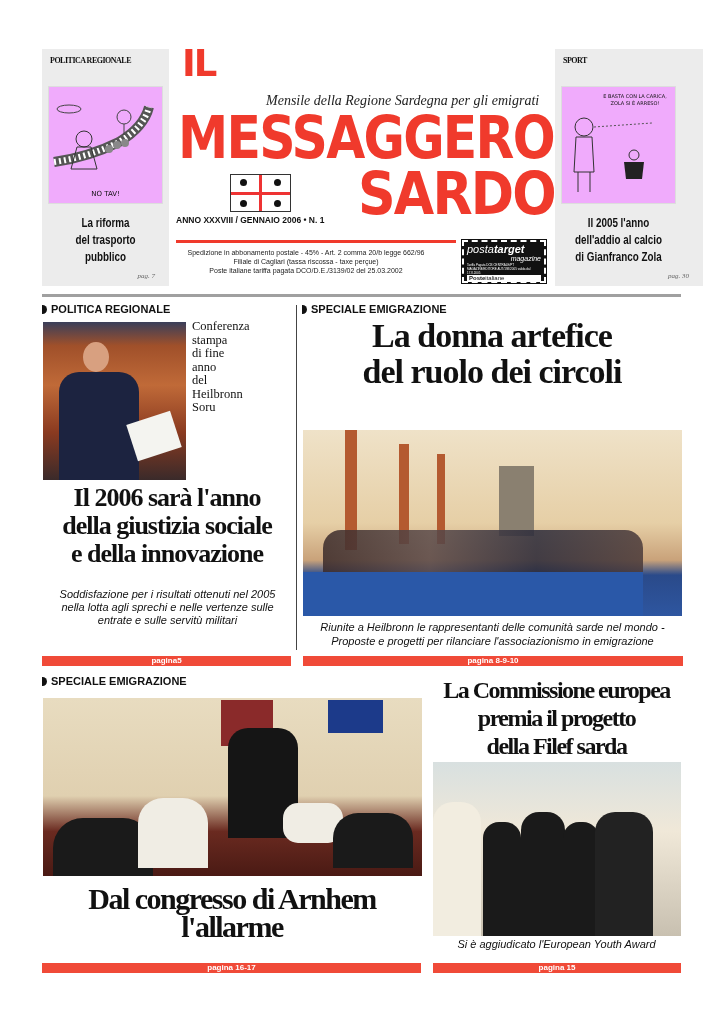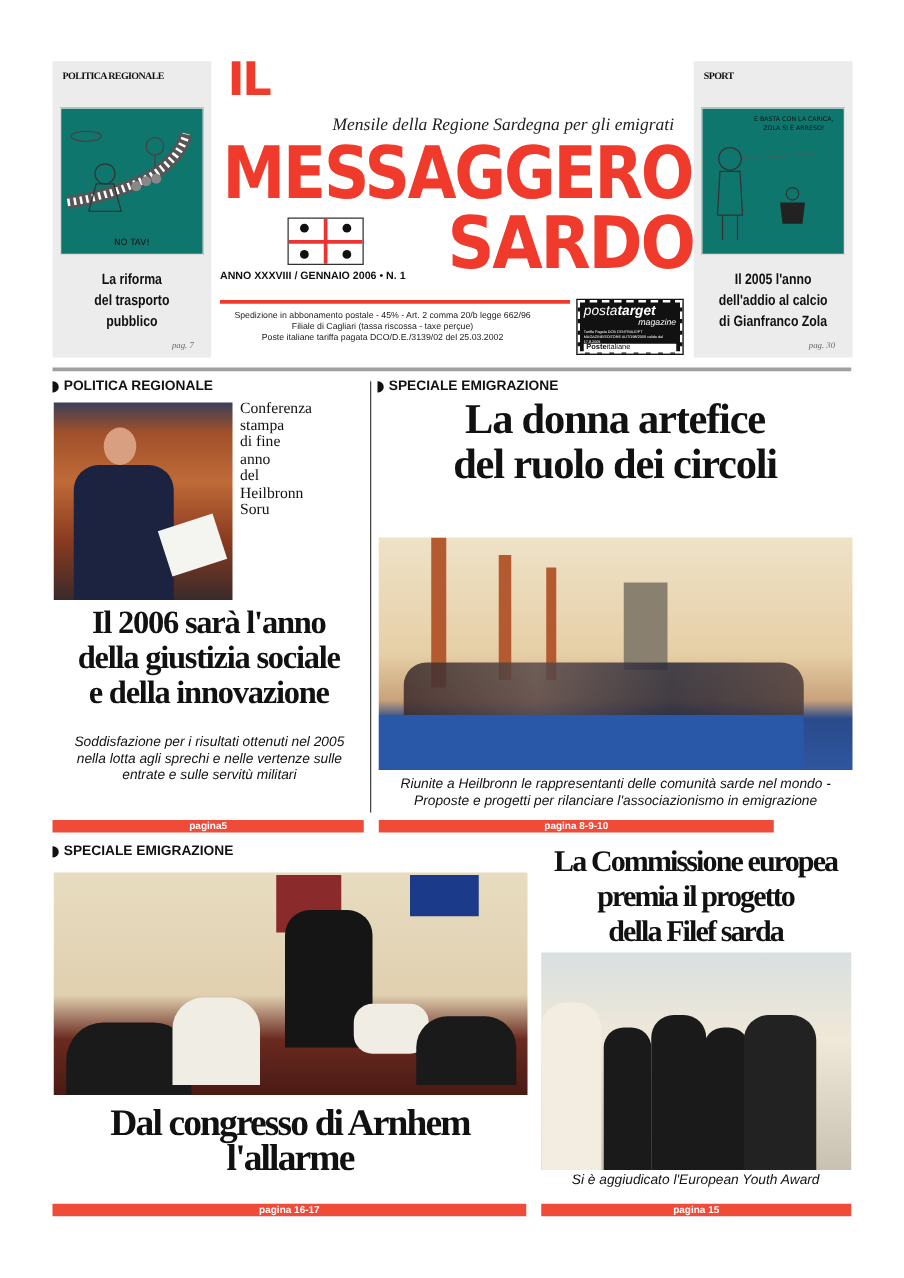--- a/index.html
+++ b/index.html
@@ -1,20 +1,20 @@
 <!DOCTYPE html>
 <html><head>
 <meta charset="utf-8">
 <style>
   html,body{margin:0;padding:0;background:#fff;}
   body{width:723px;height:1022px;position:relative;overflow:hidden;font-family:"Liberation Sans",sans-serif;color:#111;}
   .abs{position:absolute;}
   .side-box{background:#ececec;}
   .side-label{font-family:"Liberation Serif",serif;font-size:8px;font-weight:bold;letter-spacing:-0.5px;}
-  .cartoon{background:#0f766e;border:1px solid #ddd;}
+  .cartoon{background:#f0abfc;border:1px solid #ddd;}
   .side-title{font-family:"Liberation Sans",sans-serif;font-weight:bold;font-size:12px;text-align:center;line-height:17px;transform:scaleX(0.82);transform-origin:center top;}
   .pag{font-family:"Liberation Serif",serif;font-style:italic;font-size:7px;color:#666;text-align:right;}
   .masthead{font-family:"DejaVu Sans",sans-serif;font-weight:bold;color:#f03a2c;letter-spacing:-2px;line-height:1;}
   .section-label{font-family:"Liberation Sans",sans-serif;font-weight:bold;font-size:11px;display:flex;align-items:center;gap:4px;}
   .section-label .bullet{display:inline-block;width:5px;height:9px;background:#111;border-radius:0 5px 5px 0;}
   .headline{font-family:"Liberation Serif",serif;font-weight:bold;text-align:center;letter-spacing:-1px;line-height:1.08;}
   .sub{font-family:"Liberation Sans",sans-serif;font-style:italic;text-align:center;}
   .pbar{background:#f04a38;color:#fff;font-weight:bold;font-size:8px;text-align:center;height:10px;line-height:10px;}
   .photo{overflow:hidden;}
   .flag{border:1px solid #333;background:#fff;position:relative;}
@@ -69,21 +69,21 @@
   <div>Filiale di Cagliari (tassa riscossa - taxe perçue)</div>
   <div>Poste italiane tariffa pagata DCO/D.E./3139/02 del 25.03.2002</div>
 </div>
 <div class="abs" style="left:462px;top:240px;width:84px;height:43px;background:#111;color:#fff;border:2px dashed #fff;outline:1px solid #111;box-sizing:border-box;padding:2px 3px;">
   <div style="font-style:italic;font-size:11px;line-height:11px;"><span>posta</span><b>target</b></div>
   <div style="font-style:italic;font-size:7px;text-align:right;line-height:8px;">magazine</div>
   <div style="font-size:3px;line-height:4px;height:12px;overflow:hidden;">Tariffa Pagata DCB CENTRALE/PT MAGAZINE/EDITORE AUT/198/2005 valida dal 17.8.2005</div>
   <div style="background:#fff;color:#111;font-size:6px;line-height:7px;padding:0 2px;"><b>Poste</b><span>italiane</span></div>
 </div>
 
-<div class="abs side-box" style="left:555px;top:49px;width:127px;height:237px;">
+<div class="abs side-box" style="left:555px;top:49px;width:148px;height:237px;">
   <div class="abs side-label" style="left:8px;top:7px;">SPORT</div>
   <div class="abs cartoon" style="left:6px;top:37px;width:113px;height:116px;">
     <div class="abs" style="left:38px;top:6px;width:70px;font-size:5px;line-height:7px;font-family:'DejaVu Sans',sans-serif;text-align:center;">E BASTA CON LA CARICA, ZOLA SI È ARRESO!</div>
     <svg class="abs" style="left:0;top:0" width="113" height="116" viewBox="0 0 113 116">
       <circle cx="22" cy="40" r="9" fill="none" stroke="#333"></circle>
       <path d="M14 50 L12 85 L32 85 L30 50Z" fill="none" stroke="#333"></path>
       <line x1="16" y1="85" x2="16" y2="105" stroke="#333"></line>
         <line x1="28" y1="85" x2="28" y2="105" stroke="#333"></line>
       <line x1="32" y1="40" x2="90" y2="36" stroke="#555" stroke-dasharray="2 2"></line>
       <circle cx="72" cy="68" r="5" fill="none" stroke="#333"></circle>
@@ -141,21 +141,21 @@
   <div class="abs" style="left:96px;top:14px;width:10px;height:100px;background:#b45a30;"></div>
   <div class="abs" style="left:134px;top:24px;width:8px;height:90px;background:#b45a30;"></div>
   <div class="abs" style="left:196px;top:36px;width:35px;height:70px;background:#8a8070;"></div>
   <div class="abs" style="left:20px;top:100px;width:320px;height:50px;background:linear-gradient(90deg,#3a2a2a,#5a4a4a,#2a2a3a,#4a3a3a);opacity:0.85;border-radius:18px 18px 0 0;"></div>
   <div class="abs" style="left:0;top:142px;width:340px;height:44px;background:#2a58a8;"></div>
 </div>
 <div class="abs sub" style="left:303px;top:620px;width:379px;font-size:11px;line-height:14px;">
   <div>Riunite a Heilbronn le rappresentanti delle comunità sarde nel mondo -</div>
   <div>Proposte e progetti per rilanciare l'associazionismo in emigrazione</div>
 </div>
-<div class="abs pbar" style="left:303px;top:656px;width:316px;">pagina 8-9-10</div>
+<div class="abs pbar" style="left:303px;top:656px;width:380px;">pagina 8-9-10</div>
 
 <div class="abs section-label" style="left:42px;top:675px;">
   <span class="bullet"></span>
   <span>SPECIALE EMIGRAZIONE</span>
 </div>
 <div class="abs photo" style="left:43px;top:698px;width:379px;height:178px;background:linear-gradient(180deg,#e8dcc0 0%,#e0d0b0 55%,#6a2a20 75%,#4a1a14 100%);">
   <div class="abs" style="left:178px;top:2px;width:52px;height:46px;background:#8a2a2a;"></div>
   <div class="abs" style="left:285px;top:2px;width:55px;height:33px;background:#1c3a8a;"></div>
   <div class="abs" style="left:185px;top:30px;width:70px;height:110px;background:#151515;border-radius:20px 20px 0 0;"></div>
   <div class="abs" style="left:10px;top:120px;width:100px;height:58px;background:#1a1a1a;border-radius:30px 30px 0 0;"></div>

